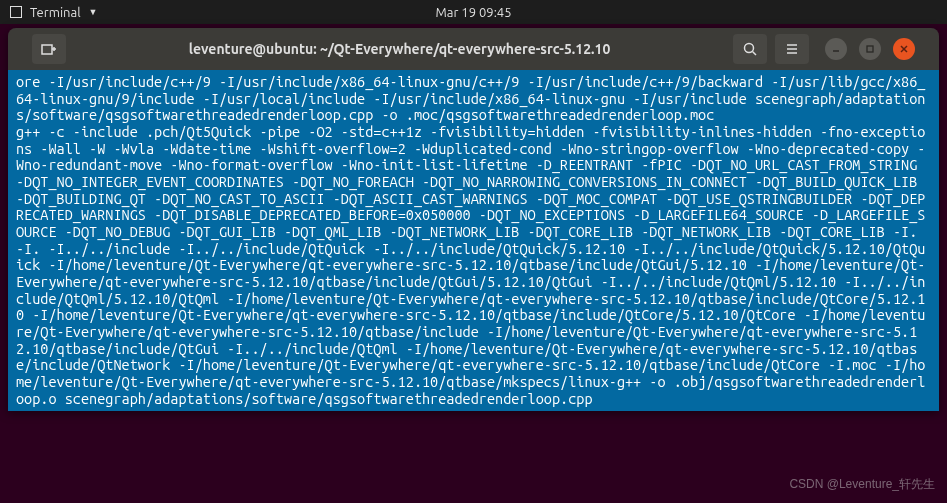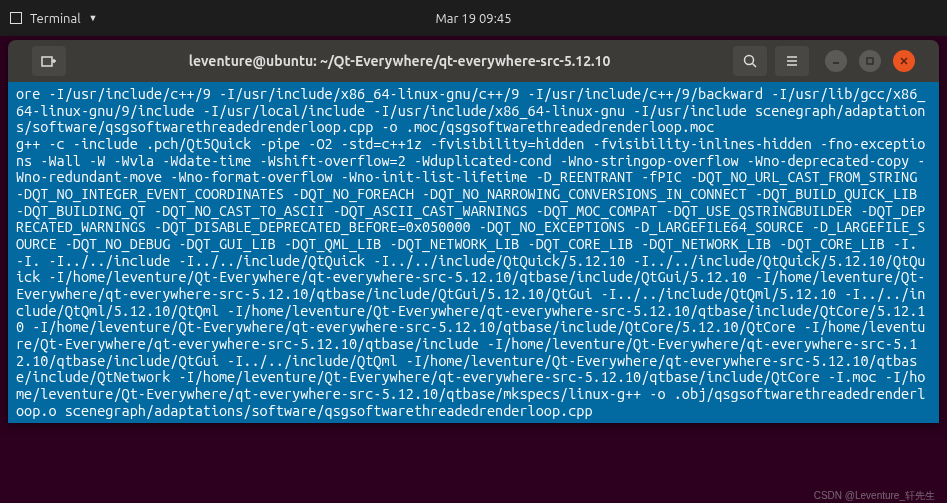--- a/index.html
+++ b/index.html
@@ -10,21 +10,21 @@
     
     body {
       width: 947px;
       height: 503px;
       font-family: Ubuntu, sans-serif;
       background: #2c001e;
       overflow: hidden;
     }
     
     .top-bar {
-      height: 36px;
+      height: 24px;
       background: #1d1d1d;
       display: flex;
       align-items: center;
       justify-content: space-between;
       padding: 12px 10px;
       color: #dedede;
       font-size: 13px;
     }
     
     .top-bar-left {
@@ -109,24 +109,24 @@
       font-family: 'Ubuntu Mono', 'Courier New', monospace;
       font-size: 14.5px;
       line-height: 1.15;
       white-space: pre-wrap;
       word-break: break-all;
       background: #0369a1;
     }
     
     .watermark {
       position: absolute;
-      bottom: 0;
+      bottom: 10px;
       right: 12px;
       color: rgba(200, 200, 200, 0.5);
-      font-size: 10px;
+      font-size: 12px;
       font-family: sans-serif;
       margin-left: 16px;
     }
     
     .post-it-icon {
       display: inline-block;
       width: 12px;
       height: 12px;
       border: 1px solid #dedede;
       position: relative;

